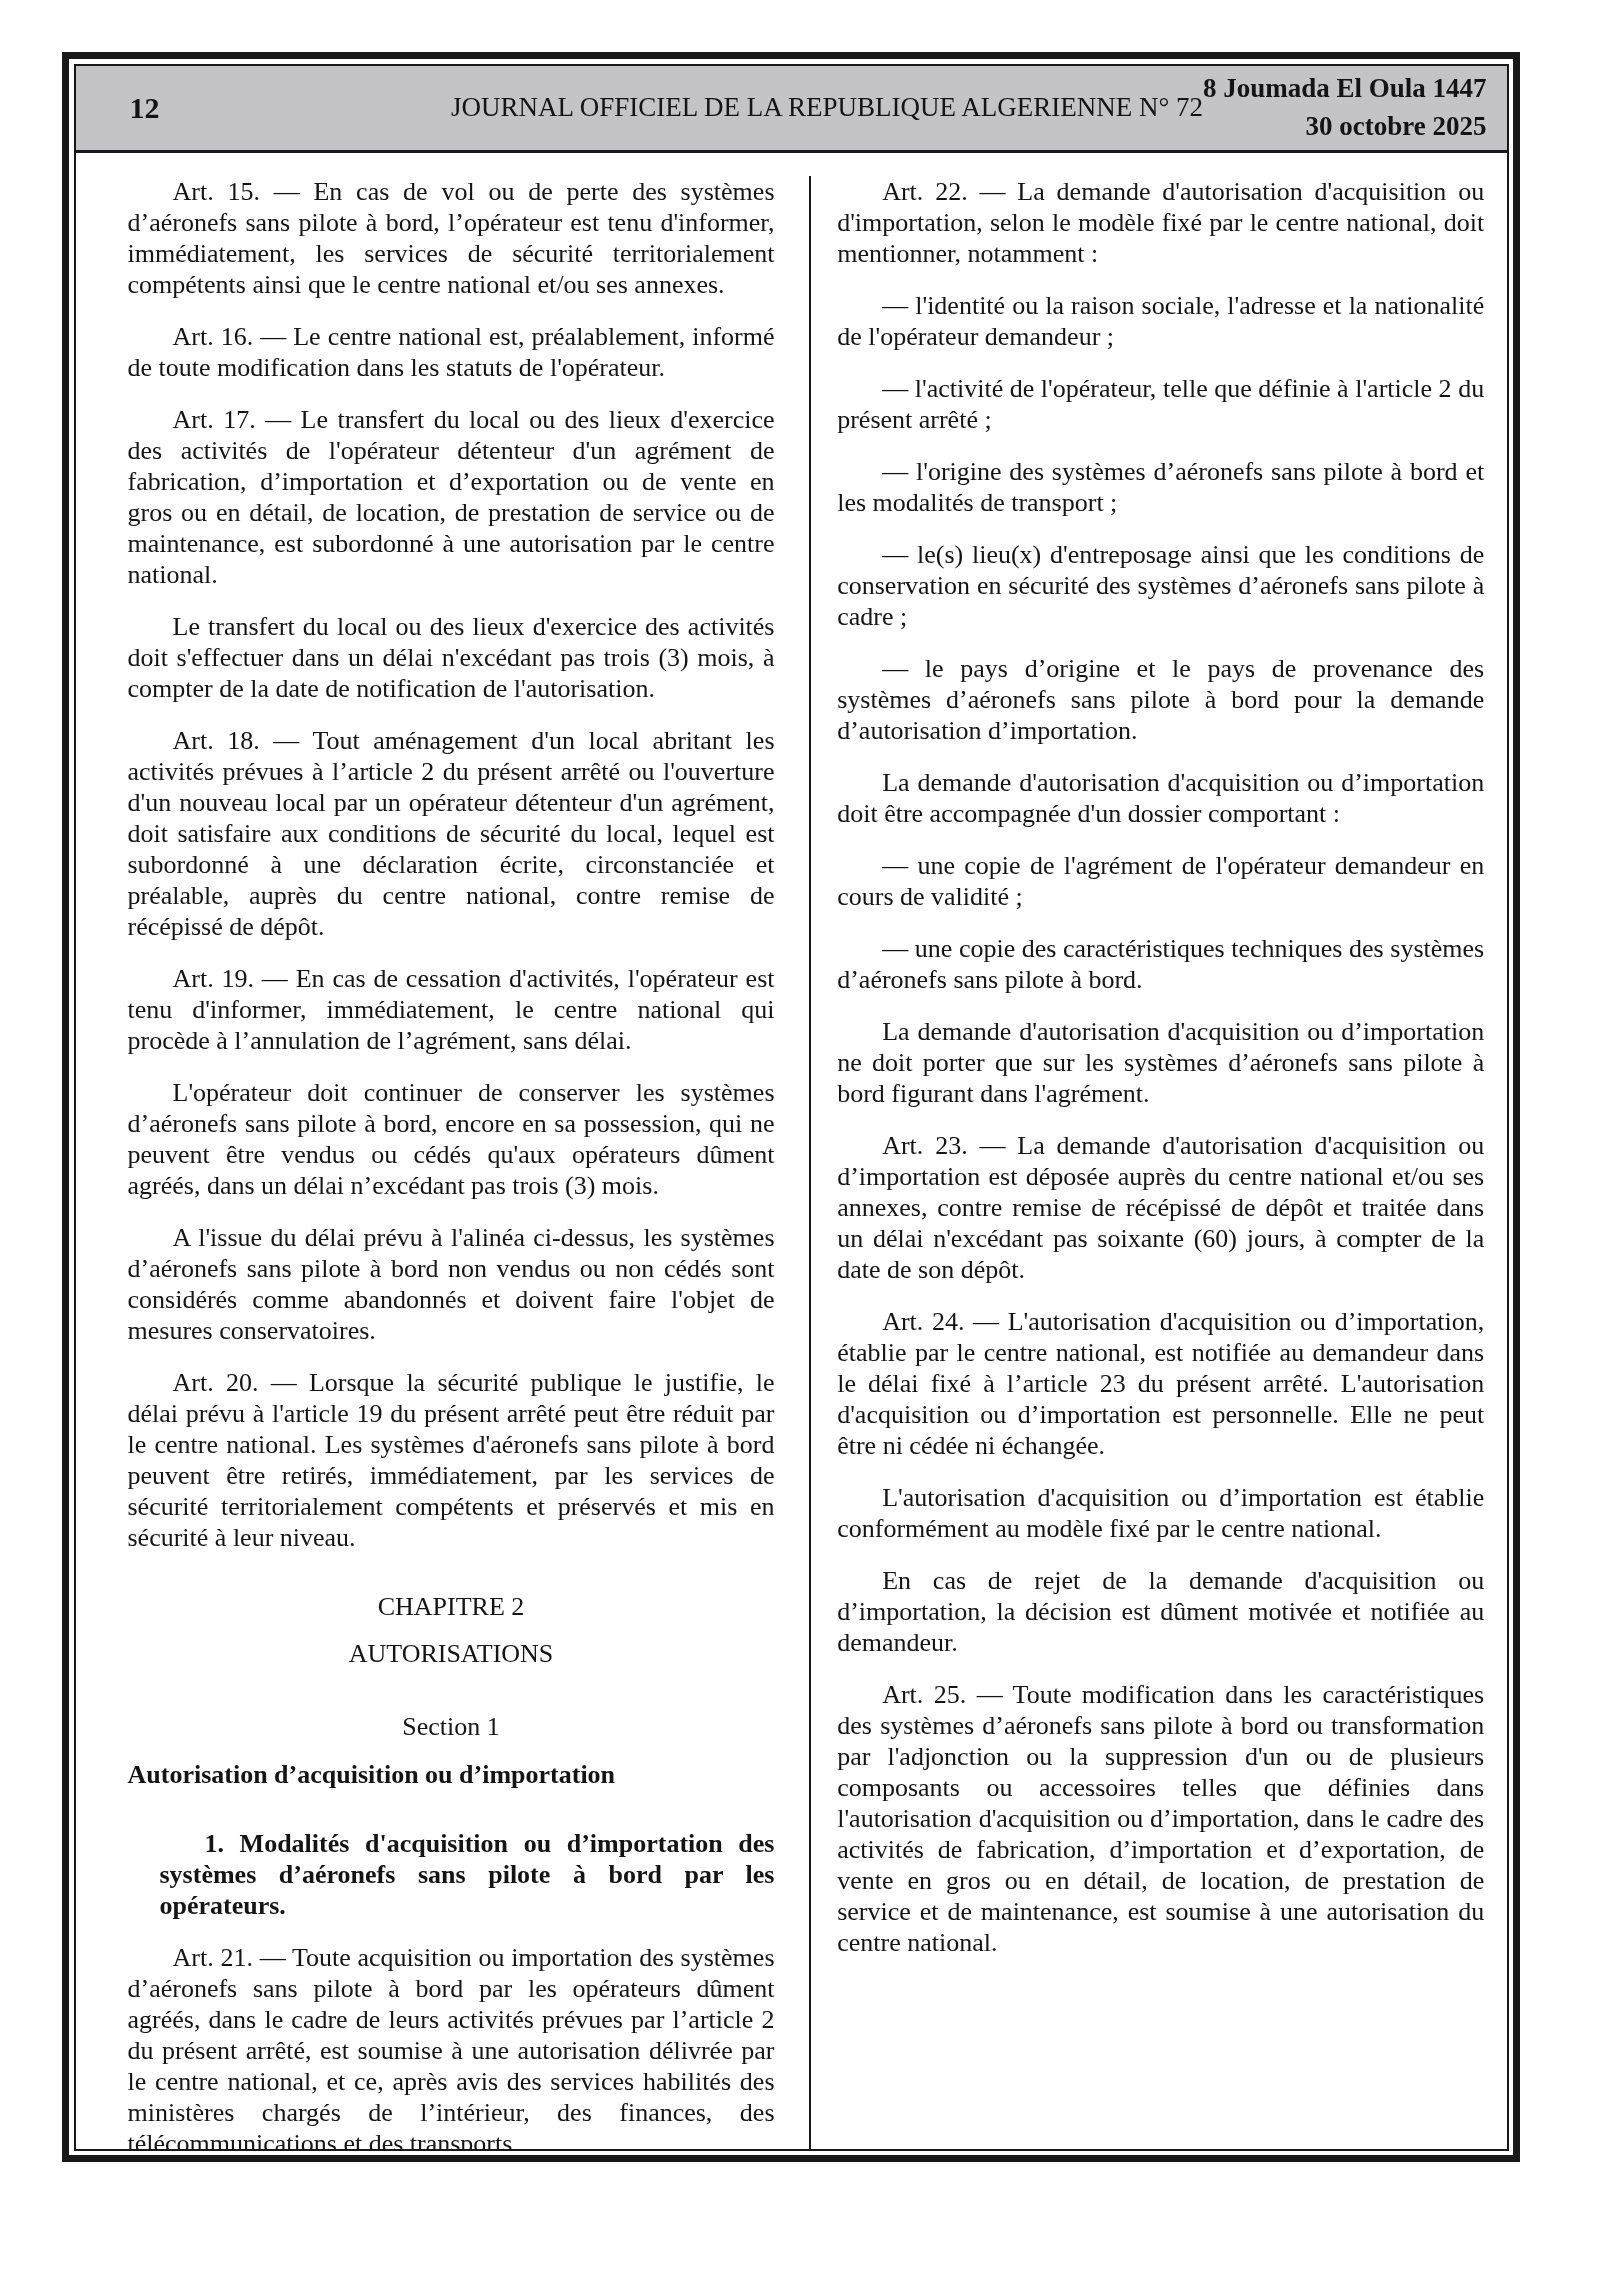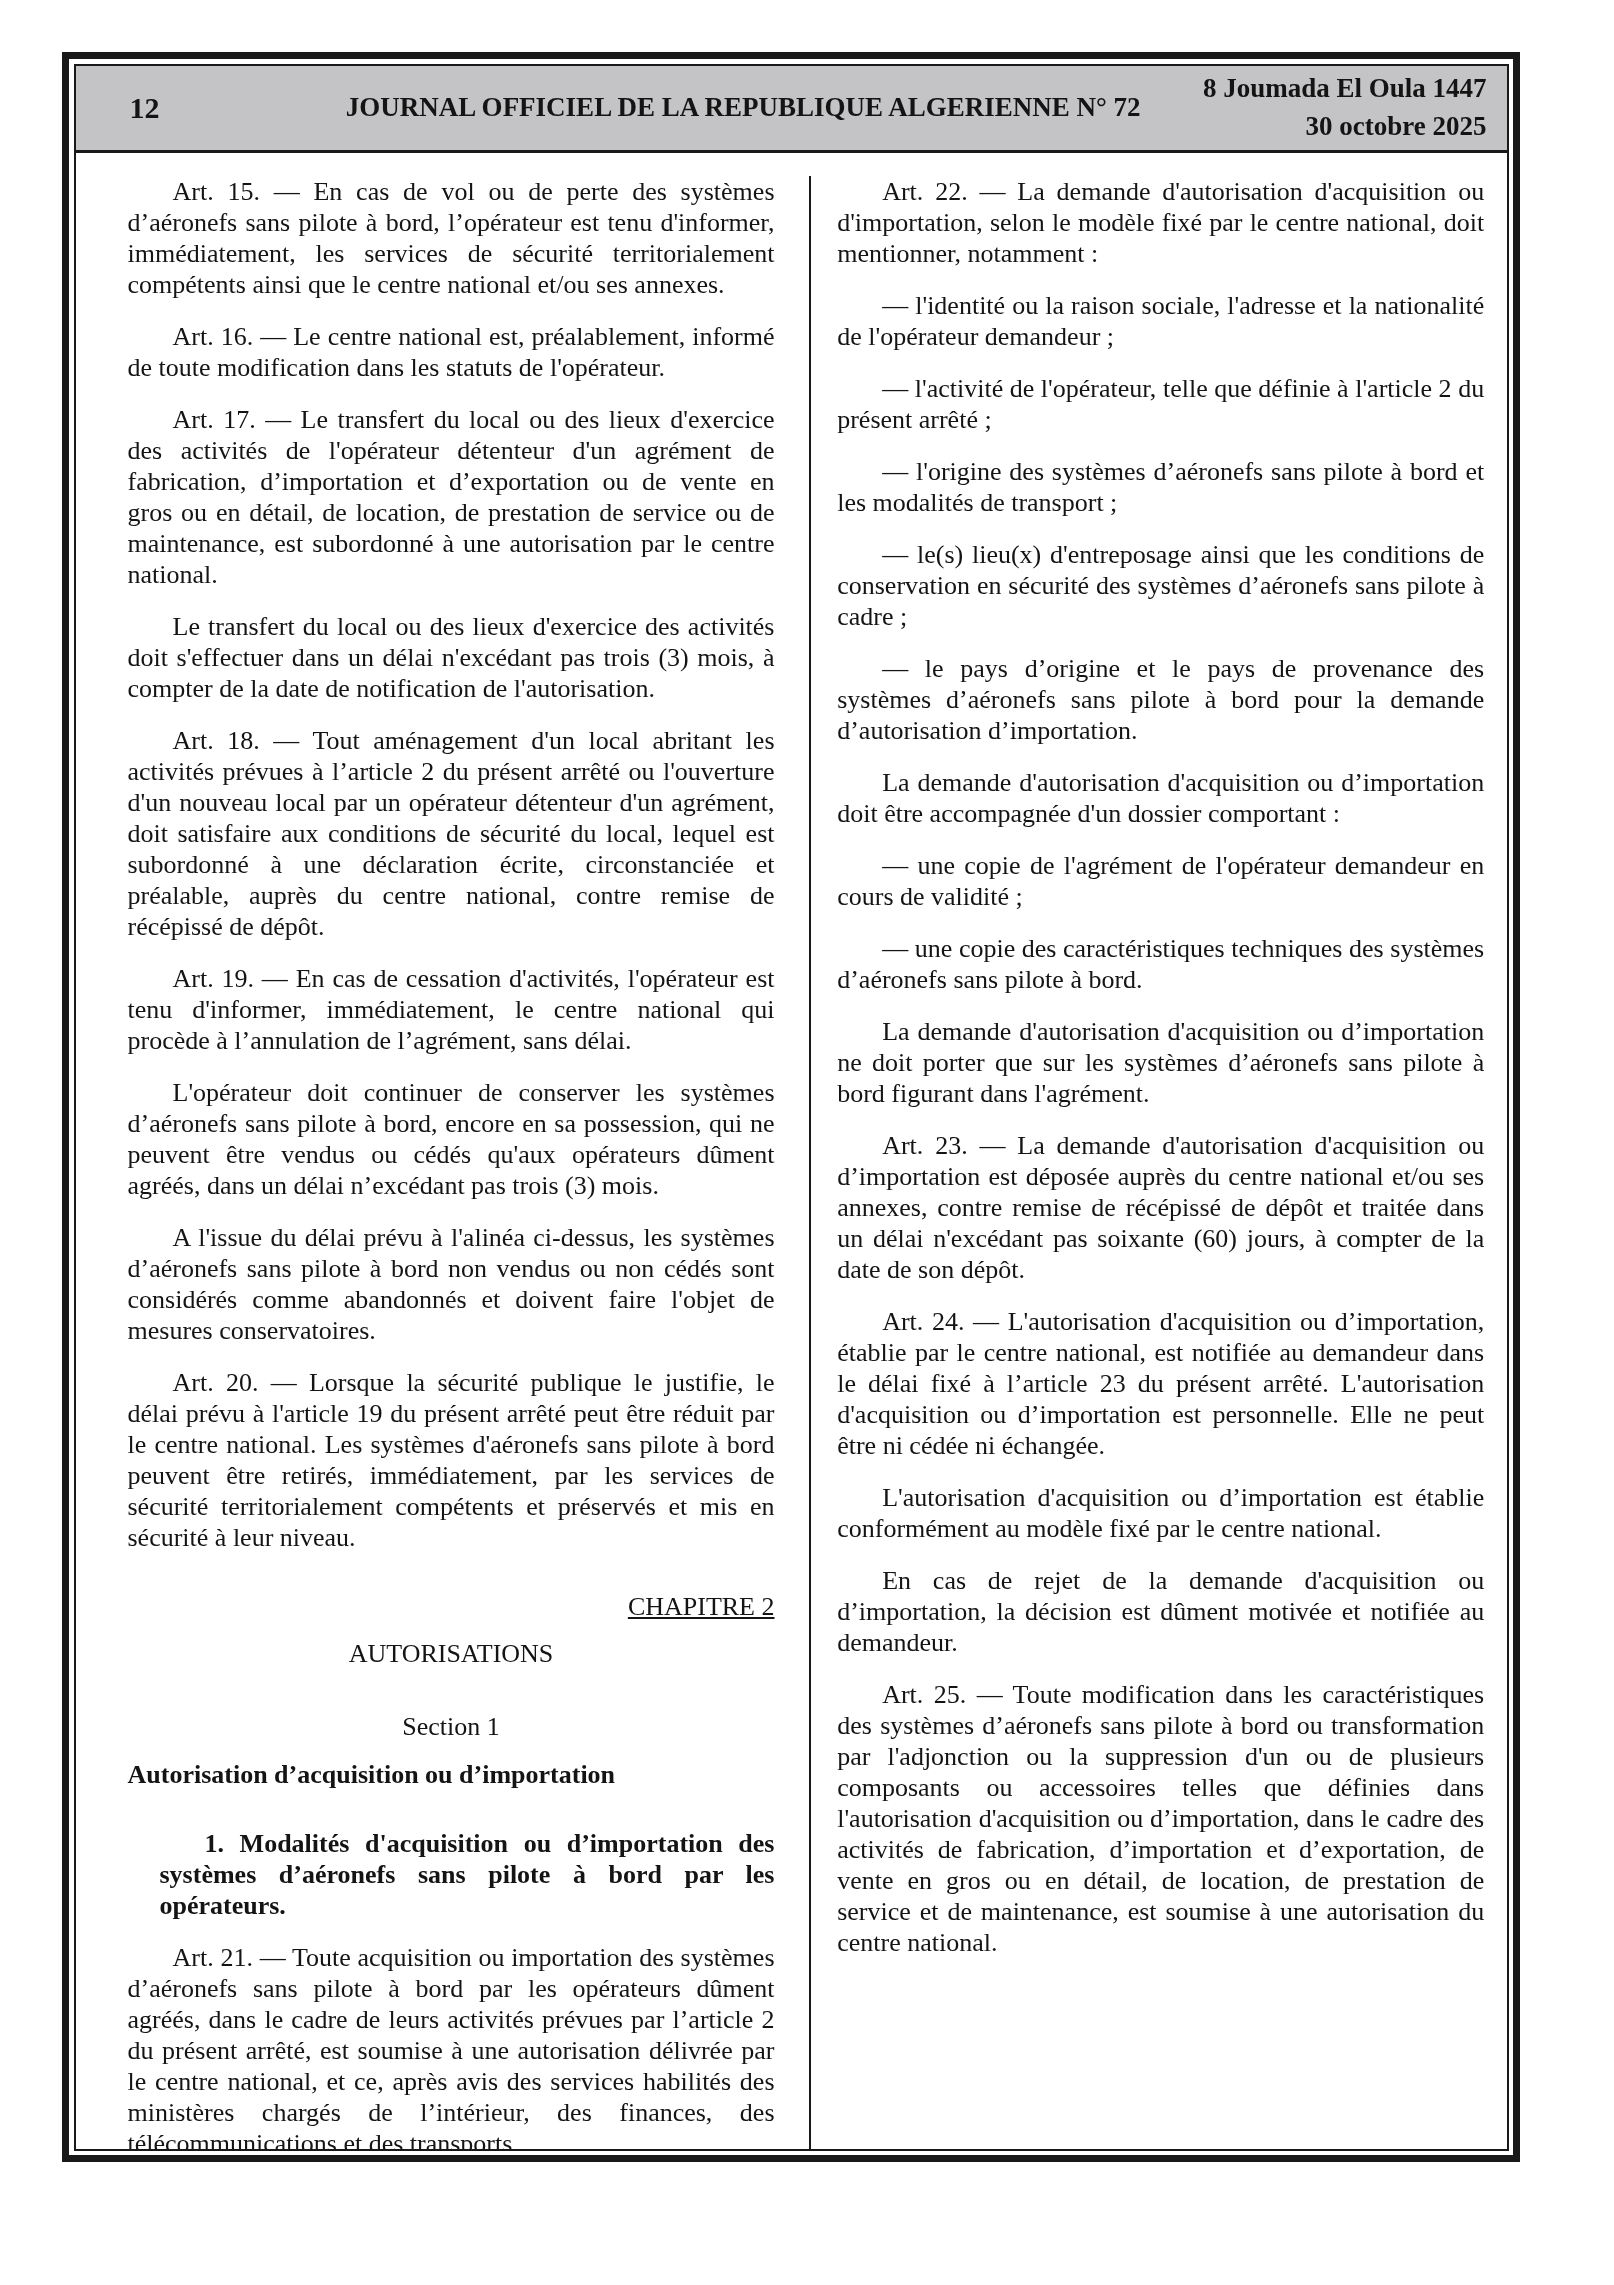--- a/index.html
+++ b/index.html
@@ -35,23 +35,23 @@
     align-items: center;
   }
   .mast-left {
     flex: 0 0 154px;
     padding-left: 54px;
     font-size: 30px;
     font-weight: bold;
   }
   .mast-center {
     flex: 1 1 auto;
-    text-align: center;
+    text-align: right;
     font-size: 27px;
-    font-weight: bold;
+    font-weight: normal;
     letter-spacing: 0px;
     white-space: nowrap;
   }
   .mast-right {
     flex: 0 0 auto;
     text-align: right;
     padding-right: 20px;
     font-size: 27px;
     font-weight: bold;
     line-height: 1.4;
@@ -76,23 +76,22 @@
   }
   .col p {
     margin: 0 0 21px 0;
     font-size: 26px;
     line-height: 31px;
     text-align: justify;
     text-indent: 45px;
   }
   .col p.p-bold { font-weight: bold; margin-left: 32px; }
   .col p.h-chapter-num {
-    text-align: right; text-indent: 0;
+    text-align: center; text-indent: 0;
     margin: 38px 0 16.3px 0;
-    text-decoration: underline;
   }
   .col p.h-chapter-title {
     text-align: center; text-indent: 0;
     font-weight: normal;
     margin: 0 0 42px 0;
   }
   .col p.h-section-num {
     text-align: center; text-indent: 0;
     margin: 0 0 16.3px 0;
   }

